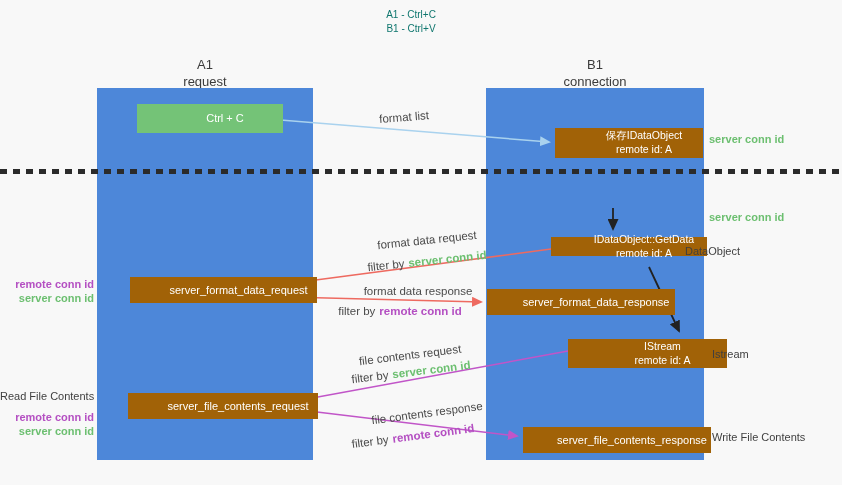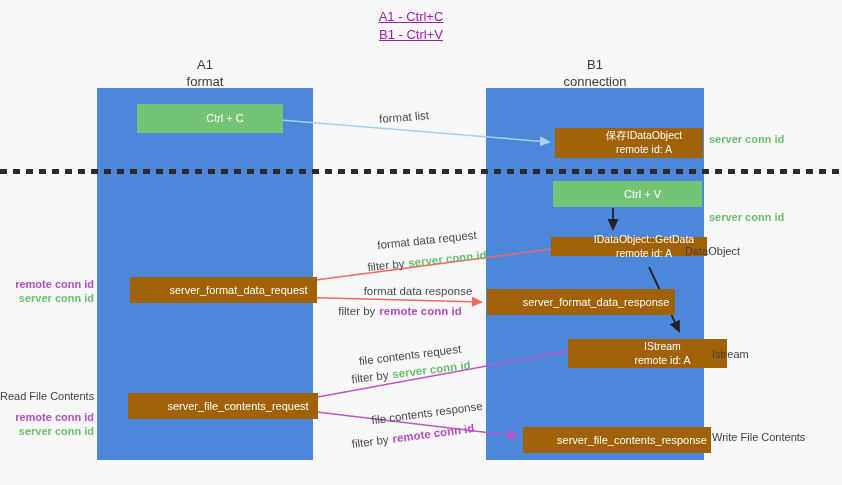--- a/index.html
+++ b/index.html
@@ -6,21 +6,21 @@
   body{
     font-family:"Liberation Sans",sans-serif;
     background:#f8f8f8;
   }
   .canvas{
     position:relative;width:842px;height:485px;overflow:hidden;
     background:#f8f8f8;
   }
   .title{
     position:absolute;left:411px;top:8px;transform:translateX(-50%);
-    text-align:center;font-size:13px;line-height:1.35;color:#a21caf;white-space:nowrap;text-decoration:underline;
+    text-align:center;font-size:10px;line-height:1.35;color:#0f766e;white-space:nowrap;
   }
   .lane-header{
     position:absolute;width:160px;text-align:center;top:57px;
     font-size:13px;line-height:1.3;color:#3b3b3b;
   }
   .lane{
     position:absolute;top:88px;height:372px;background:#4d87d9;
   }
   .divider{
     position:absolute;left:0;top:169px;width:842px;height:5px;
@@ -57,21 +57,21 @@
 
 <div class="canvas">
 
   <div class="title">
     <div>A1 - Ctrl+C</div>
     <div>B1 - Ctrl+V</div>
   </div>
 
   <div class="lane-header" style="left:125px;">
     <div>A1</div>
-    <div>format</div>
+    <div>request</div>
   </div>
   <div class="lane-header" style="left:515px;">
     <div>B1</div>
     <div>connection</div>
   </div>
 
   <div class="lane" style="left:97px;width:216px;"></div>
   <div class="lane" style="left:486px;width:218px;"></div>
 
   <div class="divider"></div>
@@ -102,23 +102,20 @@
 
   <div class="node green-node" style="left:137px;top:104px;width:116px;height:29px;">
     <div>Ctrl + C</div>
   </div>
 
   <div class="node orange-node two" style="left:555px;top:128px;width:118px;height:30px;">
     <div>保存IDataObject</div>
     <div>remote id: A</div>
   </div>
 
-  <div class="node green-node" style="left:553px;top:181px;width:119px;height:26px;">
-    <div>Ctrl + V</div>
-  </div>
 
   <div class="node orange-node two" style="left:551px;top:237px;width:126px;height:19px;">
     <div>IDataObject::GetData</div>
     <div>remote id: A</div>
   </div>
 
   <div class="node orange-node" style="left:130px;top:277px;width:157px;height:26px;">
     <div>server_format_data_request</div>
   </div>
 

